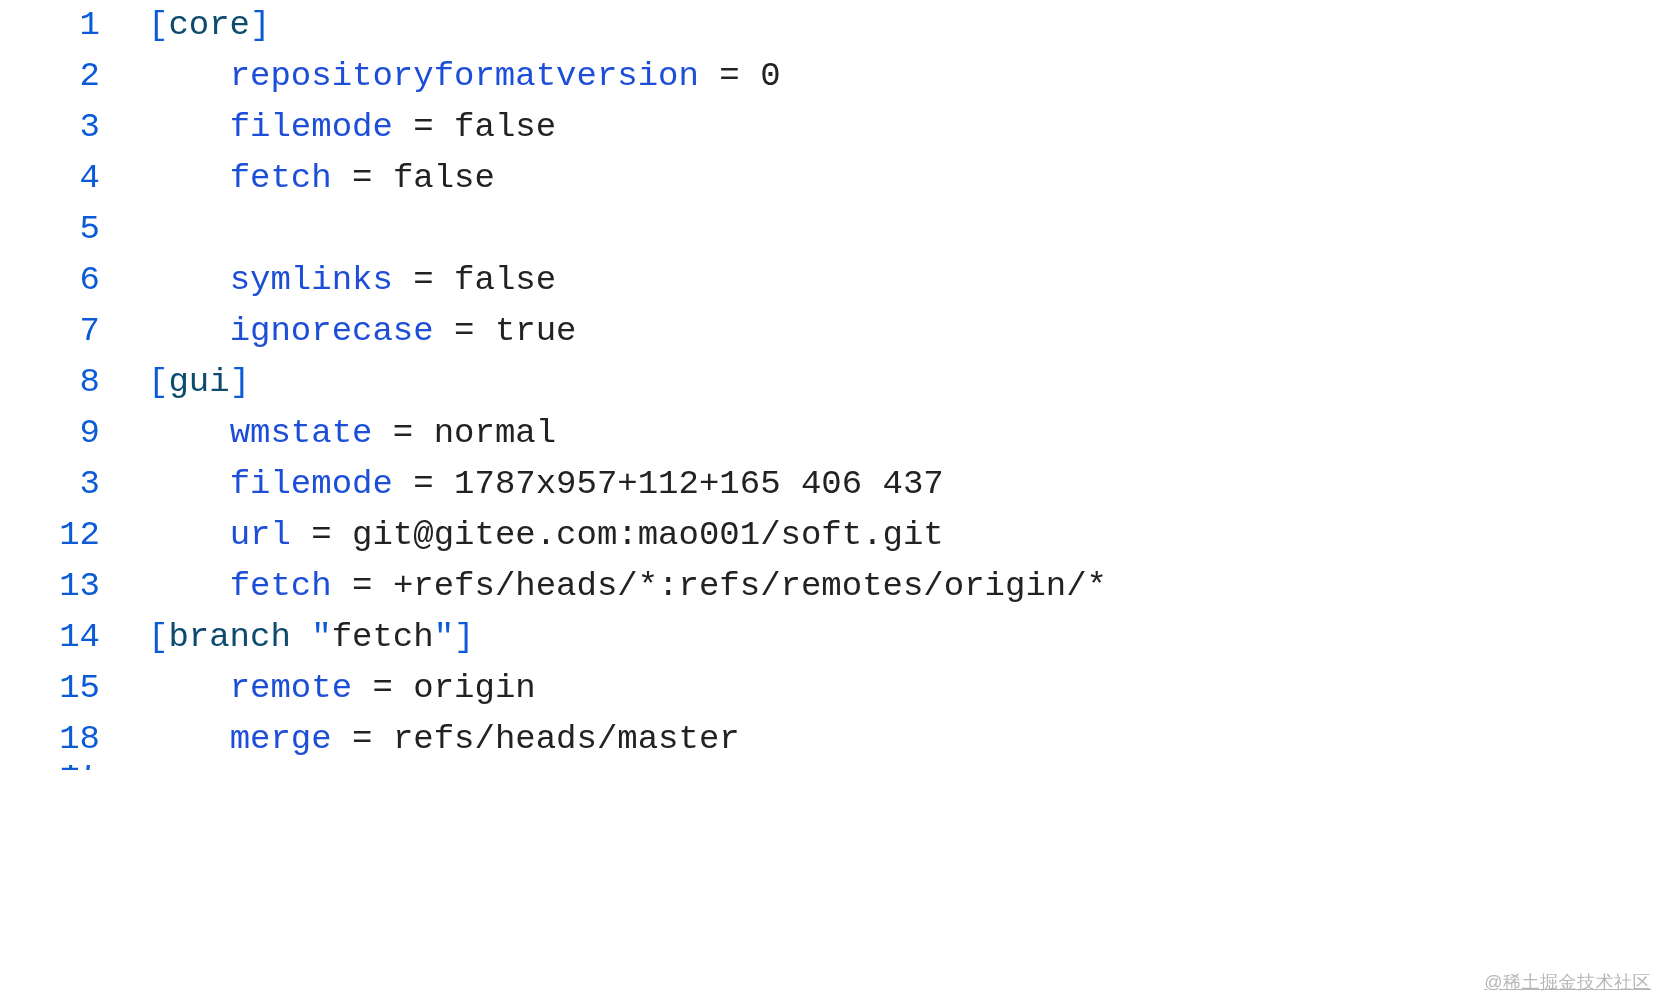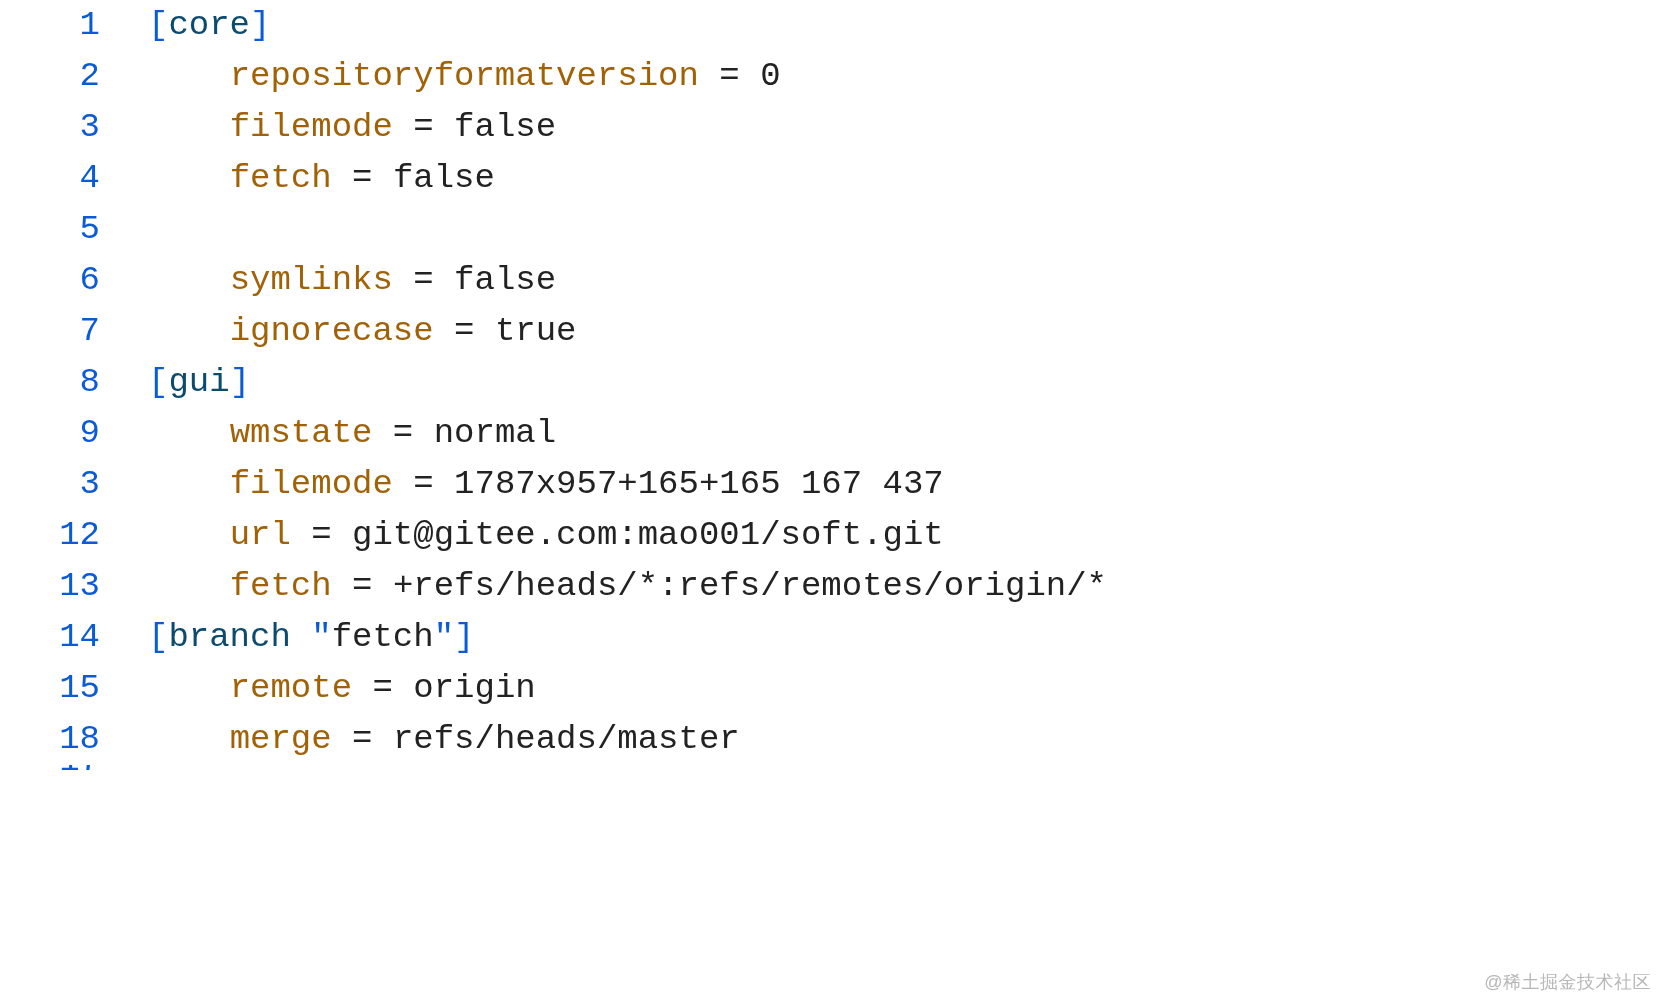--- a/index.html
+++ b/index.html
@@ -41,33 +41,34 @@
     bottom: 2px;
     width: 2px;
     background: #d0d0d0;
   }
   .code {
     padding-left: 8px;
     color: #222;
   }
   .sect-br { color: #0b5bd7; }    
   .sect-name { color: #0c4a6e; }  
-  .key { color: #a16207; }        
+  .key { color: #1d4ed8; }        
   .eq { color: #222; }
   .val { color: #222; }
   .quote-str { color: #222; }     
   .quote { color: #0b5bd7; }
   .watermark {
     position: fixed;
     bottom: 6px;
     right: 18px;
     font-family: "Helvetica Neue", Arial, sans-serif;
     font-size: 18px;
     color: #b7b7b7;
     letter-spacing: 0.5px;
+    text-decoration: underline;
   }
   .cursor-line .marker::before {
     content: "";
     position: absolute;
     left: 5px;
     top: 0;
     width: 4px;
     height: 100%;
     background: #000;
   }
@@ -121,21 +122,21 @@
     <div class="code"><span class="sect-br">[</span><span class="sect-name">gui</span><span class="sect-br">]</span></div>
   </div>
   <div class="line">
     <div class="gutter">9</div>
     <div class="marker bar"></div>
     <div class="code"><span>    </span><span class="key">wmstate</span><span class="eq"> = </span><span class="val">normal</span></div>
   </div>
   <div class="line">
     <div class="gutter">3</div>
     <div class="marker bar"></div>
-    <div class="code"><span>    </span><span class="key">filemode</span><span class="eq"> = </span><span class="val">1787x957+165+165 167 437</span></div>
+    <div class="code"><span>    </span><span class="key">filemode</span><span class="eq"> = </span><span class="val">1787x957+112+165 406 437</span></div>
   </div>
   <div class="line">
     <div class="gutter">12</div>
     <div class="marker bar"></div>
     <div class="code"><span>    </span><span class="key">url</span><span class="eq"> = </span><span class="val">git@gitee.com:mao001/soft.git</span></div>
   </div>
   <div class="line">
     <div class="gutter">13</div>
     <div class="marker bar"></div>
     <div class="code"><span>    </span><span class="key">fetch</span><span class="eq"> = </span><span class="val">+refs/heads/*:refs/remotes/origin/*</span></div>

